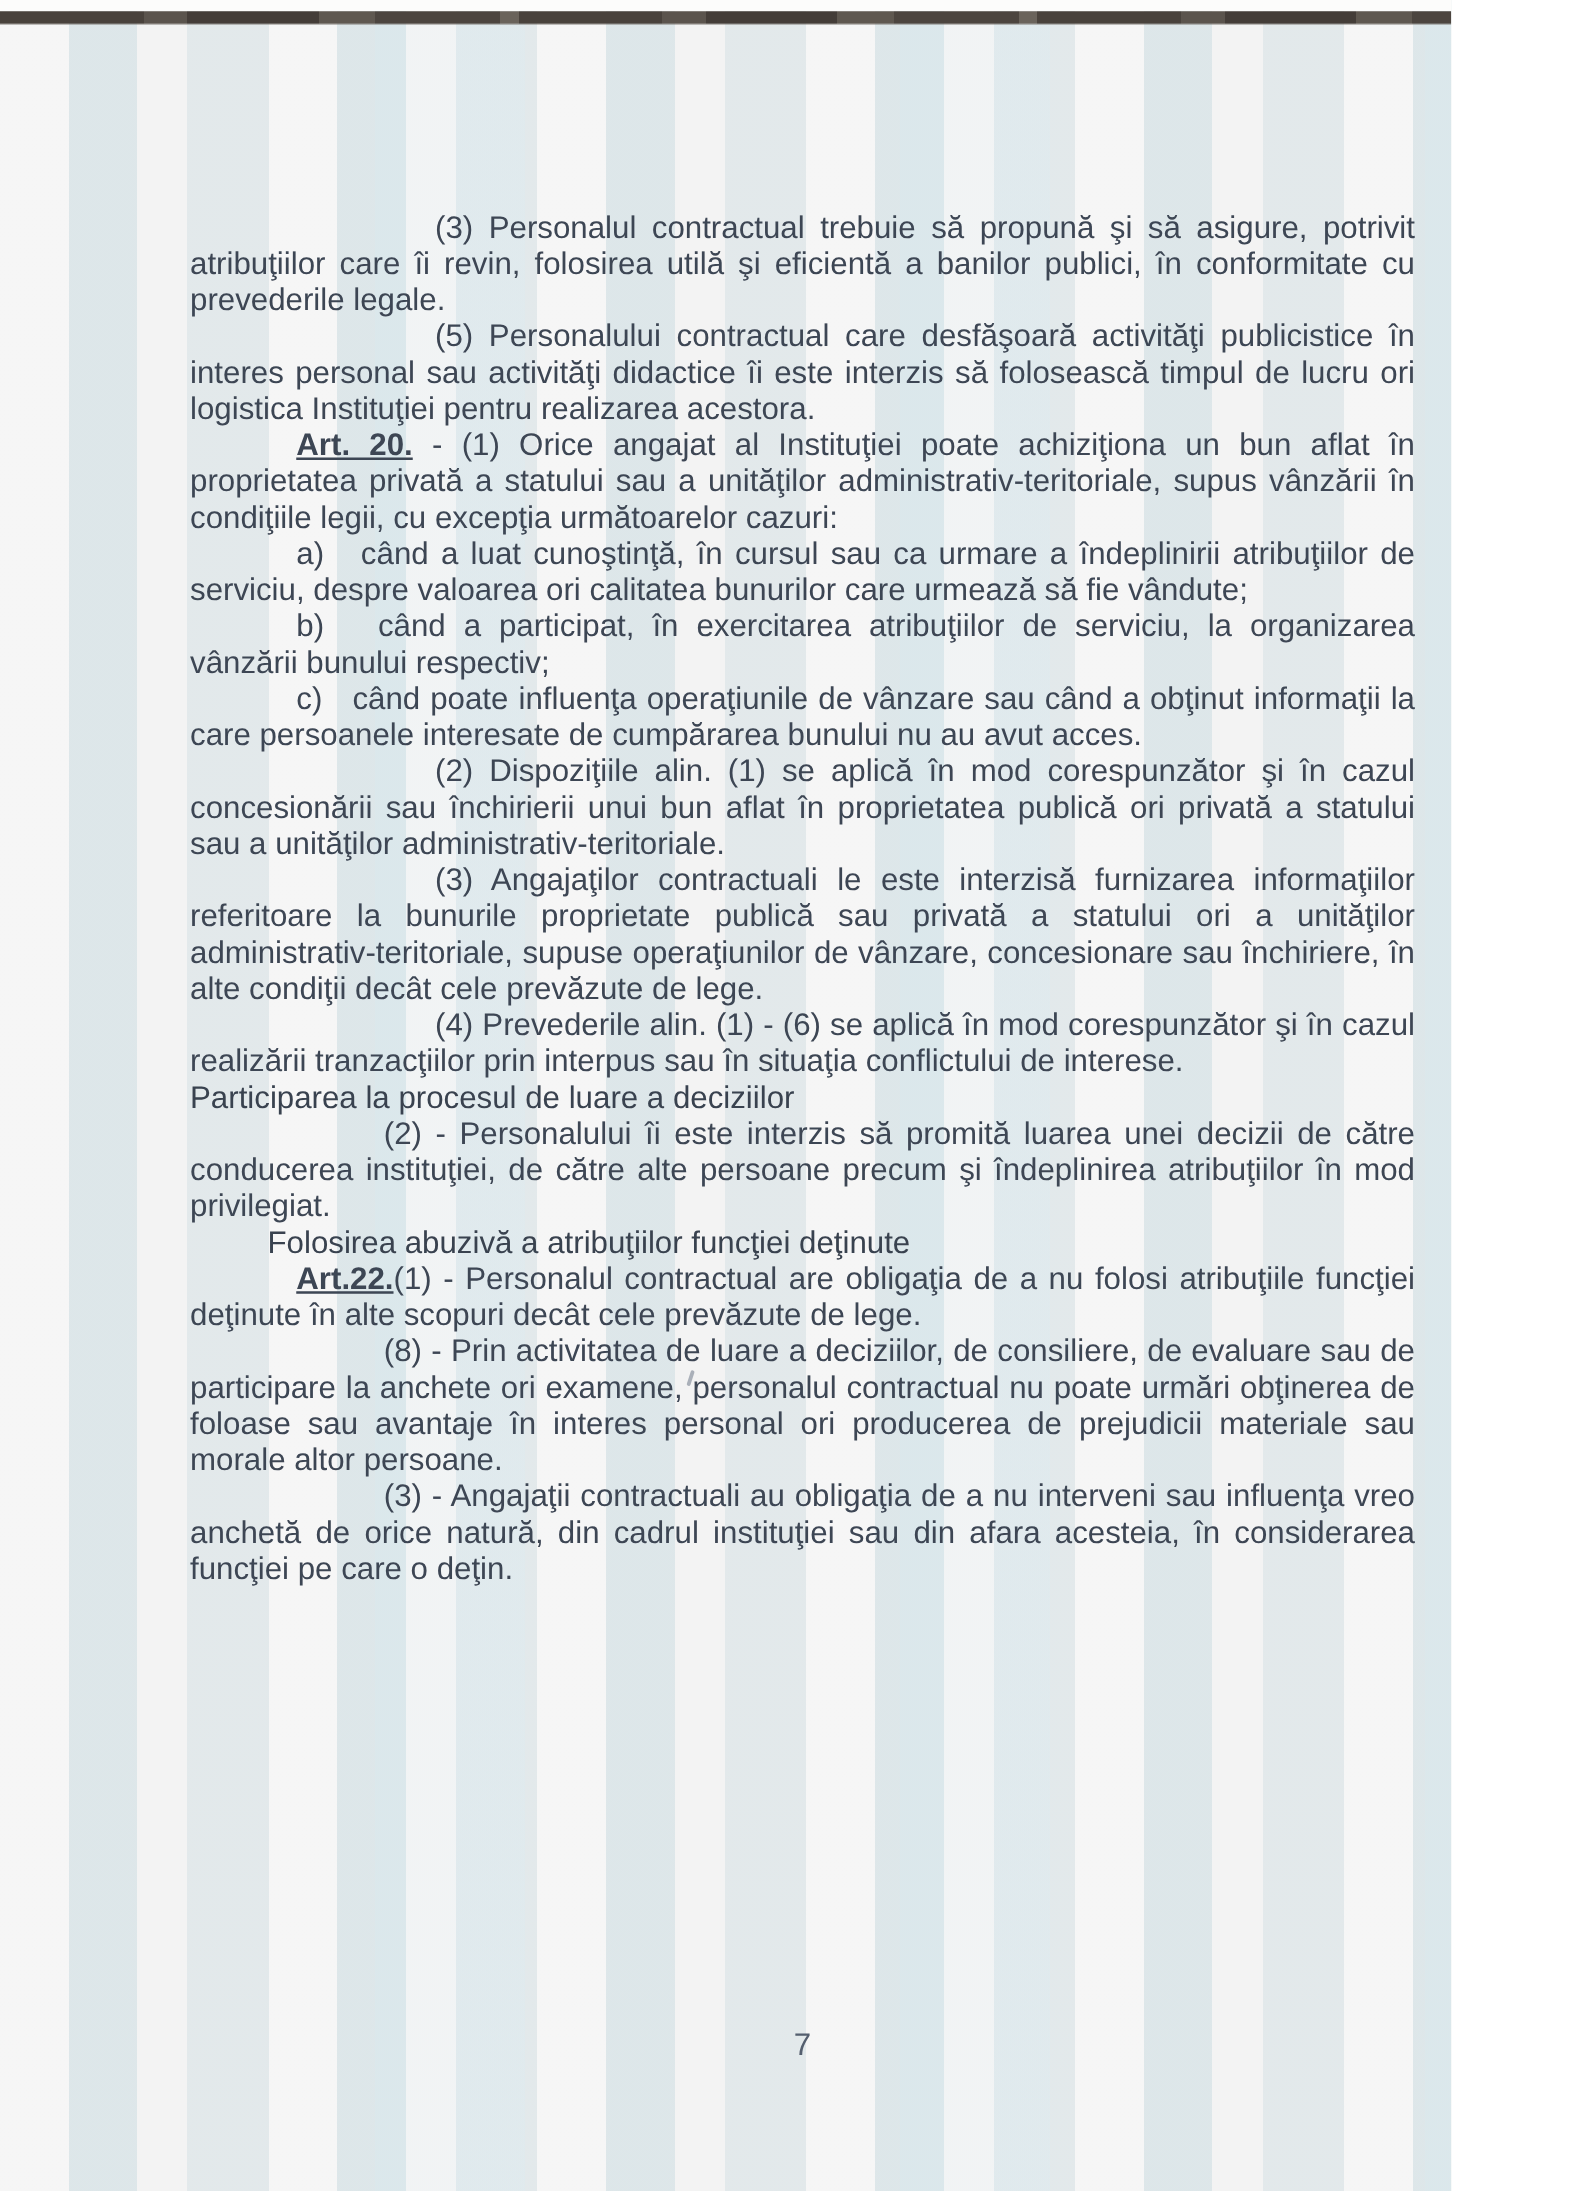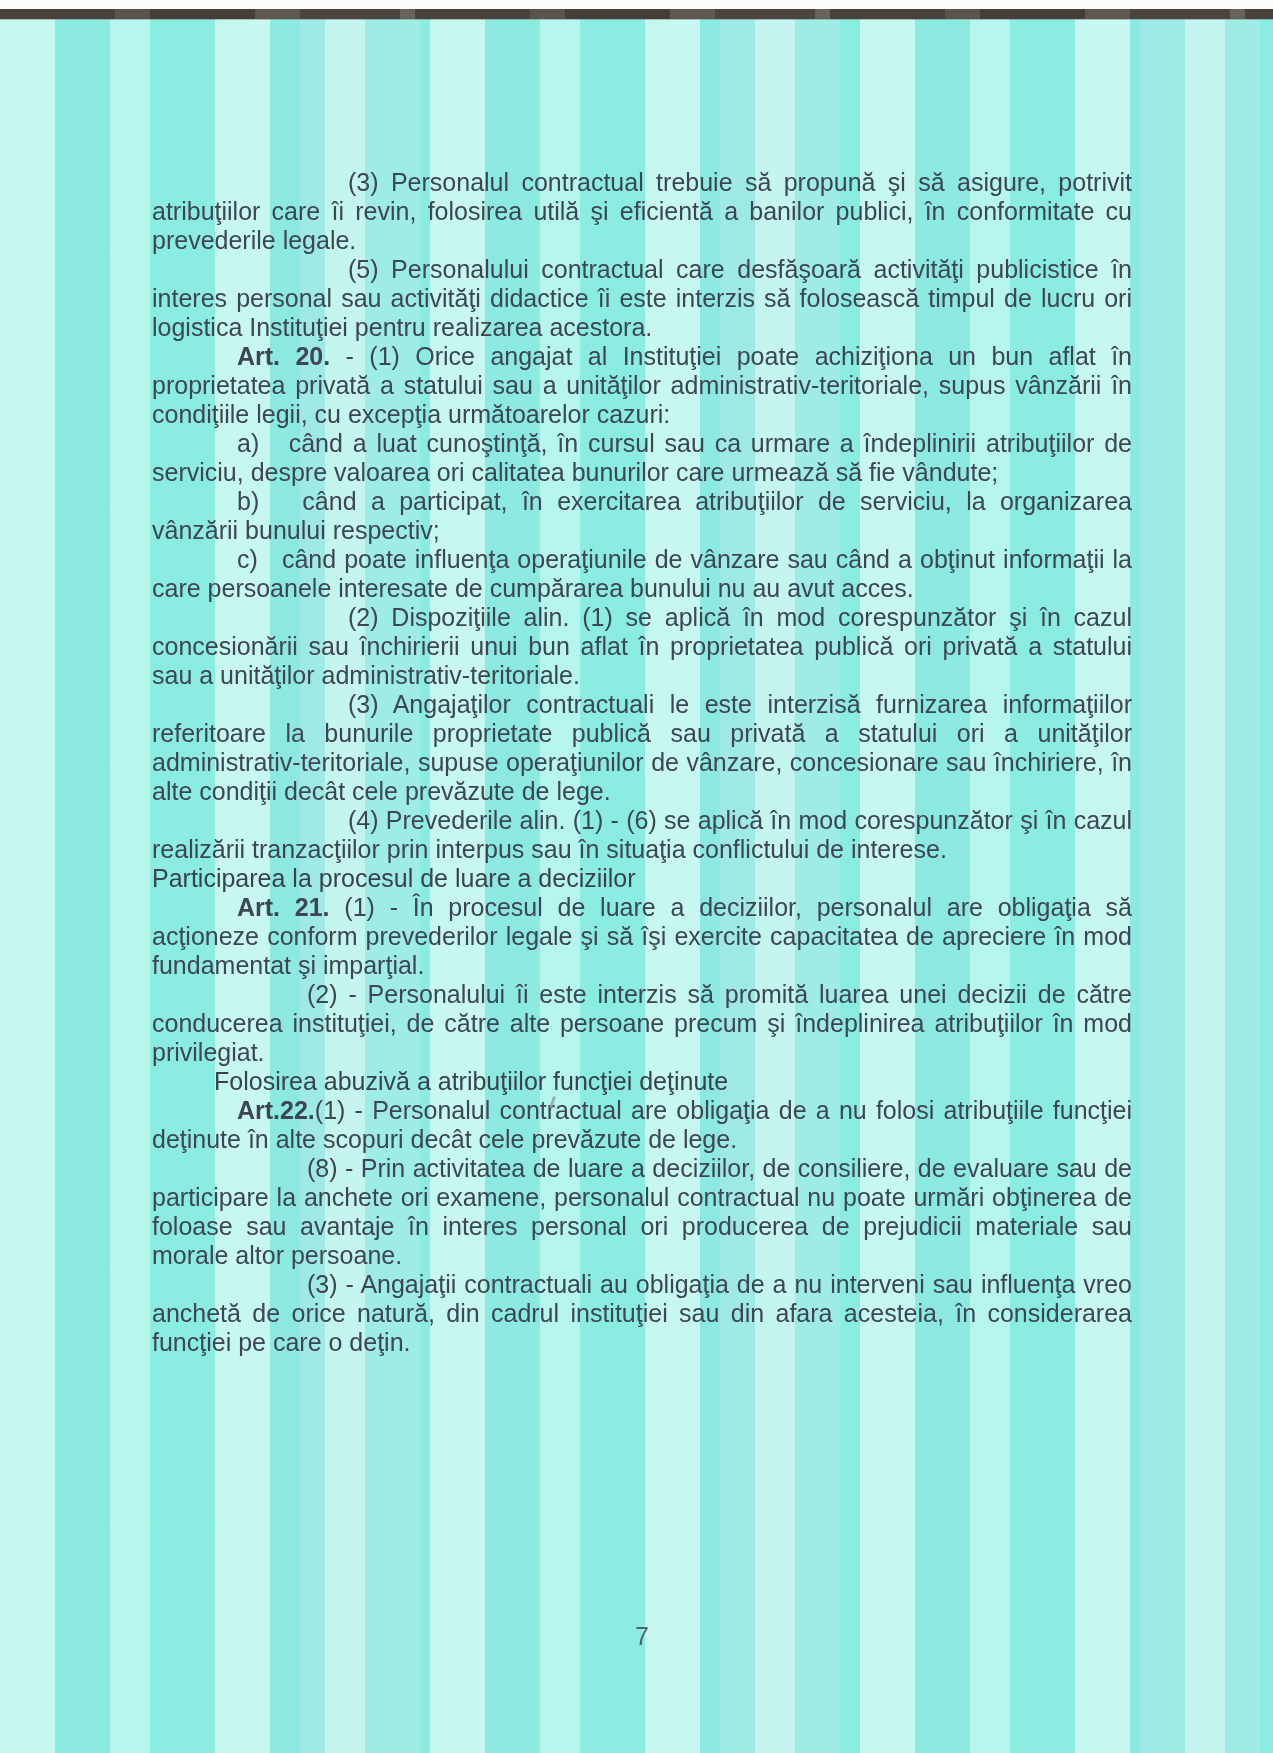--- a/index.html
+++ b/index.html
@@ -2,24 +2,24 @@
 <html lang="ro"><head>
 <meta charset="utf-8">
 <style>
   html, body {
     margin: 0;
     padding: 0;
     background: #ffffff;
   }
   .page {
     position: relative;
-    width: 1273px;
+    width: 1161px;
     height: 1753px;
     overflow: hidden;
-    background: #5eead4;
+    background: #e5e5e5;
     font-family: "Liberation Sans", sans-serif;
   }
   
   .page::before {
     content: "";
     position: absolute;
     inset: 0;
     background:
       repeating-linear-gradient(90deg,
         rgba(255,255,255,0.65) 0px,  rgba(255,255,255,0.65) 55px,
@@ -71,21 +71,21 @@
   .ind-mid  { text-indent: 155px; }
   .ind-tab  { text-indent: 85px;  }
   .mt-line  { margin-top: 29px; }
   .mt-sm    { margin-top: 9px;  }
   .mt-lg    { margin-top: 41px; }
   .heading {
     font-weight: normal;
     color: #39424f;
   }
   .heading-indent { text-indent: 62px; }
-  .lead { font-weight: bold; }
+  .lead { font-weight: bold; text-decoration: underline; }
   .page-number {
     position: absolute;
     top: 1622px;
     left: 152px;
     width: 980px;
     text-align: center;
     color: #555f6f;
     font-size: 25px;
     line-height: 29px;
     z-index: 2;
@@ -125,21 +125,20 @@
     <p class="ind-tab">c)&nbsp;&nbsp; când poate influenţa operaţiunile de vânzare sau când a obţinut informaţii la care persoanele interesate de cumpărarea bunului nu au avut acces.</p>
 
     <p class="ind-deep">(2) Dispoziţiile alin. (1) se aplică în mod corespunzător şi în cazul concesionării sau închirierii unui bun aflat în proprietatea publică ori privată a statului sau a unităţilor administrativ-teritoriale.</p>
 
     <p class="ind-deep">(3) Angajaţilor contractuali le este interzisă furnizarea informaţiilor referitoare la bunurile proprietate publică sau privată a statului ori a unităţilor administrativ-teritoriale, supuse operaţiunilor de vânzare, concesionare sau închiriere, în alte condiţii decât cele prevăzute de lege.</p>
 
     <p class="ind-deep">(4) Prevederile alin. (1) - (6) se aplică în mod corespunzător şi în cazul realizării tranzacţiilor prin interpus sau în situaţia conflictului de interese.</p>
 
     <p class="heading mt-sm">Participarea la procesul de luare a deciziilor</p>
 
-    <p class="ind-tab"><span class="lead">Art. 21.</span><span> (1) - În procesul de luare a deciziilor, personalul are obligaţia să acţioneze conform prevederilor legale şi să îşi exercite capacitatea de apreciere în mod fundamentat şi imparţial.</span></p>
 
     <p class="ind-mid">(2) - Personalului îi este interzis să promită luarea unei decizii de către conducerea instituţiei, de către alte persoane precum şi îndeplinirea atribuţiilor în mod privilegiat.</p>
 
     <p class="heading heading-indent mt-lg">Folosirea abuzivă a atribuţiilor funcţiei deţinute</p>
 
     <p class="ind-tab"><span class="lead">Art.22.</span><span>(1) - Personalul contractual are obligaţia de a nu folosi atribuţiile funcţiei deţinute în alte scopuri decât cele prevăzute de lege.</span></p>
 
     <p class="ind-mid">(8) - Prin activitatea de luare a deciziilor, de consiliere, de evaluare sau de participare la anchete ori examene, personalul contractual nu poate urmări obţinerea de foloase sau avantaje în interes personal ori producerea de prejudicii materiale sau morale altor persoane.</p>
 
     <p class="ind-mid">(3) - Angajaţii contractuali au obligaţia de a nu interveni sau influenţa vreo anchetă de orice natură, din cadrul instituţiei sau din afara acesteia, în considerarea funcţiei pe care o deţin.</p>

